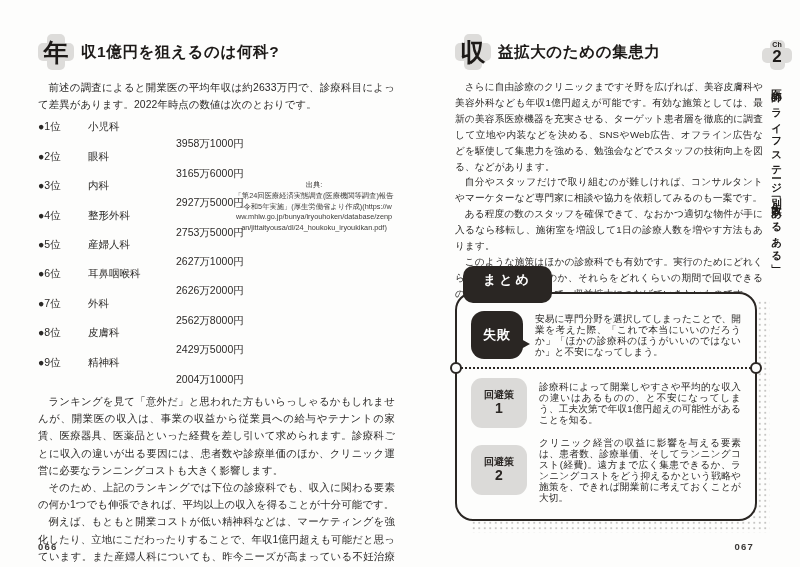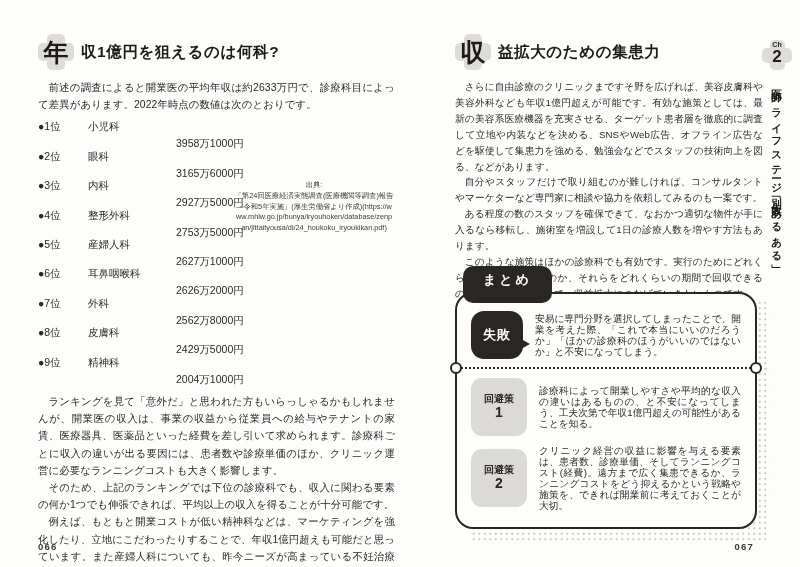--- a/index.html
+++ b/index.html
@@ -46,21 +46,21 @@
                letter-spacing:3px; padding:5px 20px 14px; border-radius:10px; }
   .sum-box { position:relative; z-index:1; border:2px solid #2a2623; border-radius:18px;
              background:#fdfdfc; padding:14px 14px 10px; }
   .sum-row { display:flex; gap:12px; align-items:center; padding:3px 0 6px; }
   .fail-badge { position:relative; flex:0 0 52px; height:48px; background:#2a2623; color:#fff;
                 font-size:13px; font-weight:bold; letter-spacing:1px;
                 display:flex; align-items:center; justify-content:center; border-radius:13px; }
   .fail-badge::after { content:""; position:absolute; right:-7px; top:58%;
                 border-top:5px solid transparent; border-bottom:5px solid transparent;
                 border-left:9px solid #2a2623; }
-  .avoid-badge { flex:0 0 56px; height:58px; background:#dbdad8; color:#2a2623; border-radius:11px;
+  .avoid-badge { flex:0 0 56px; height:50px; background:#dbdad8; color:#2a2623; border-radius:11px;
                 display:flex; flex-direction:column; align-items:center; justify-content:center; font-weight:bold; }
   .avoid-badge .t { font-size:10px; line-height:1.1; }
   .avoid-badge .n { font-size:14px; line-height:1.1; margin-top:1px; }
   .sum-text { flex:1; font-size:9.7px; line-height:11px; text-align:justify; color:#2b2927; }
   .divider { position:relative; border-top:2px dotted #2a2623; margin:2px -14px 6px; height:0; }
   .notch { position:absolute; width:8px; height:8px; background:#fdfdfc;
            border:2px solid #2a2623; border-radius:50%; top:-7px; }
   .notch.l { left:-7px; } .notch.r { right:-7px; }
 
   

